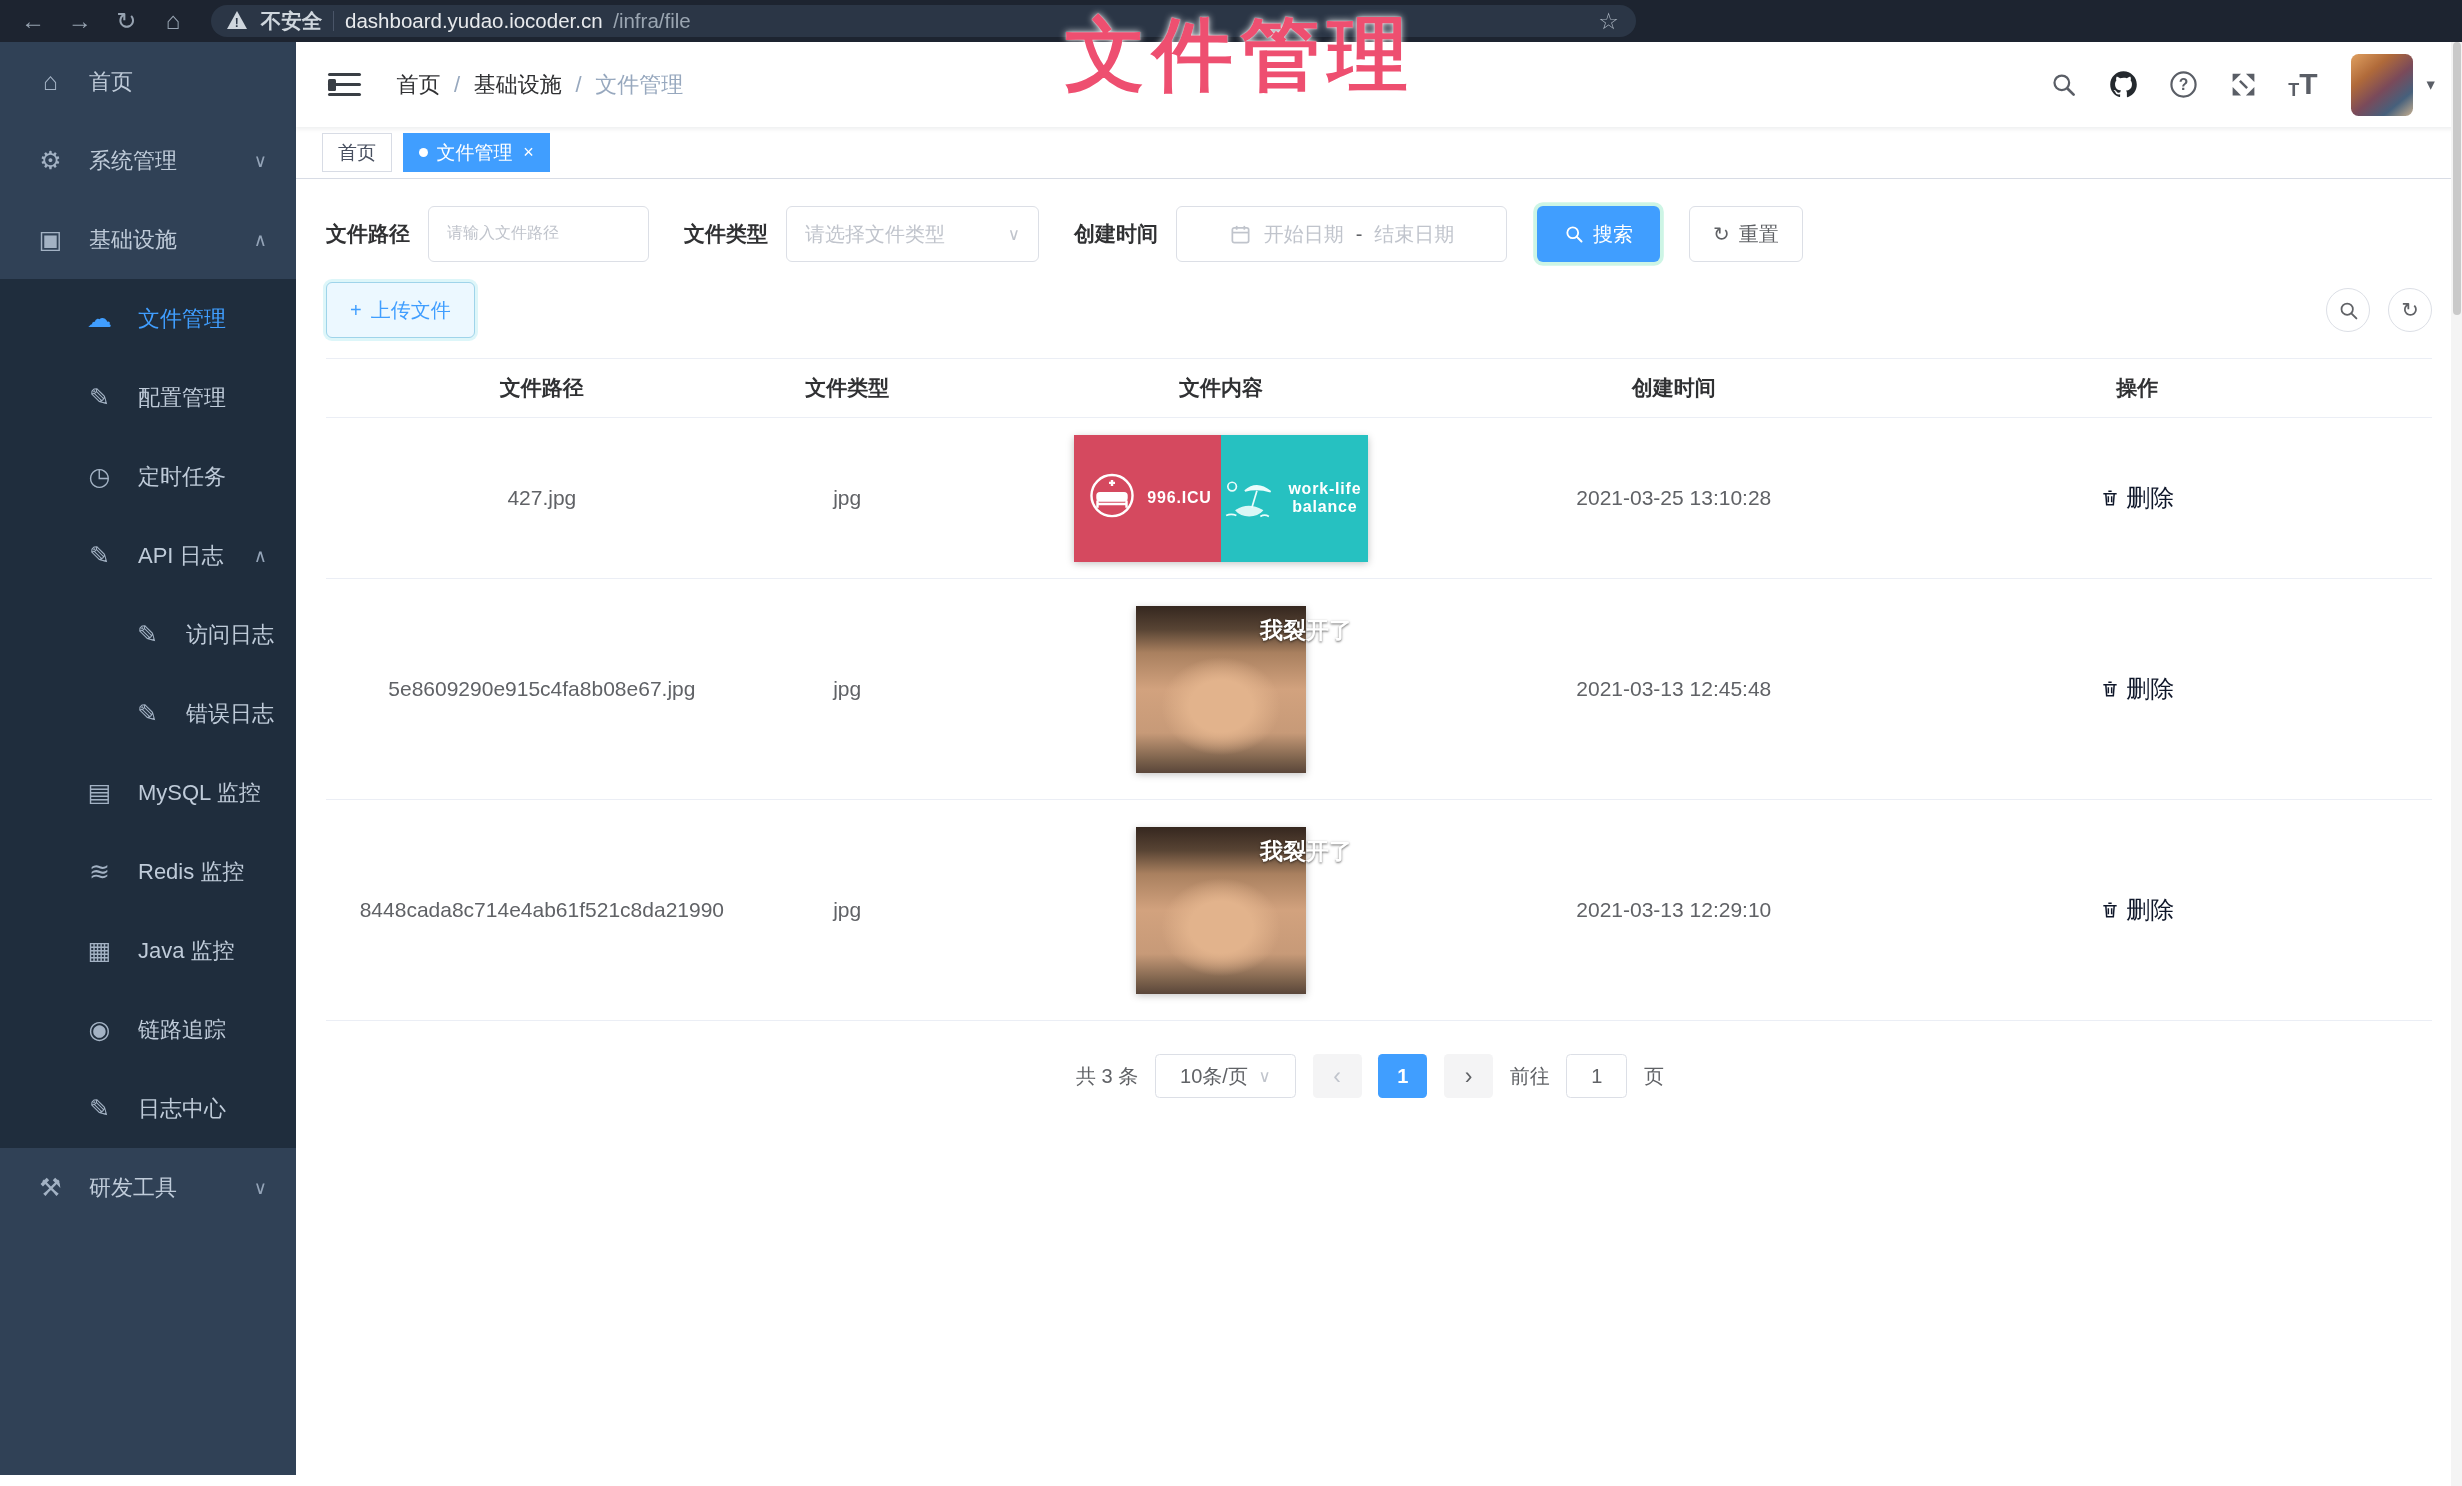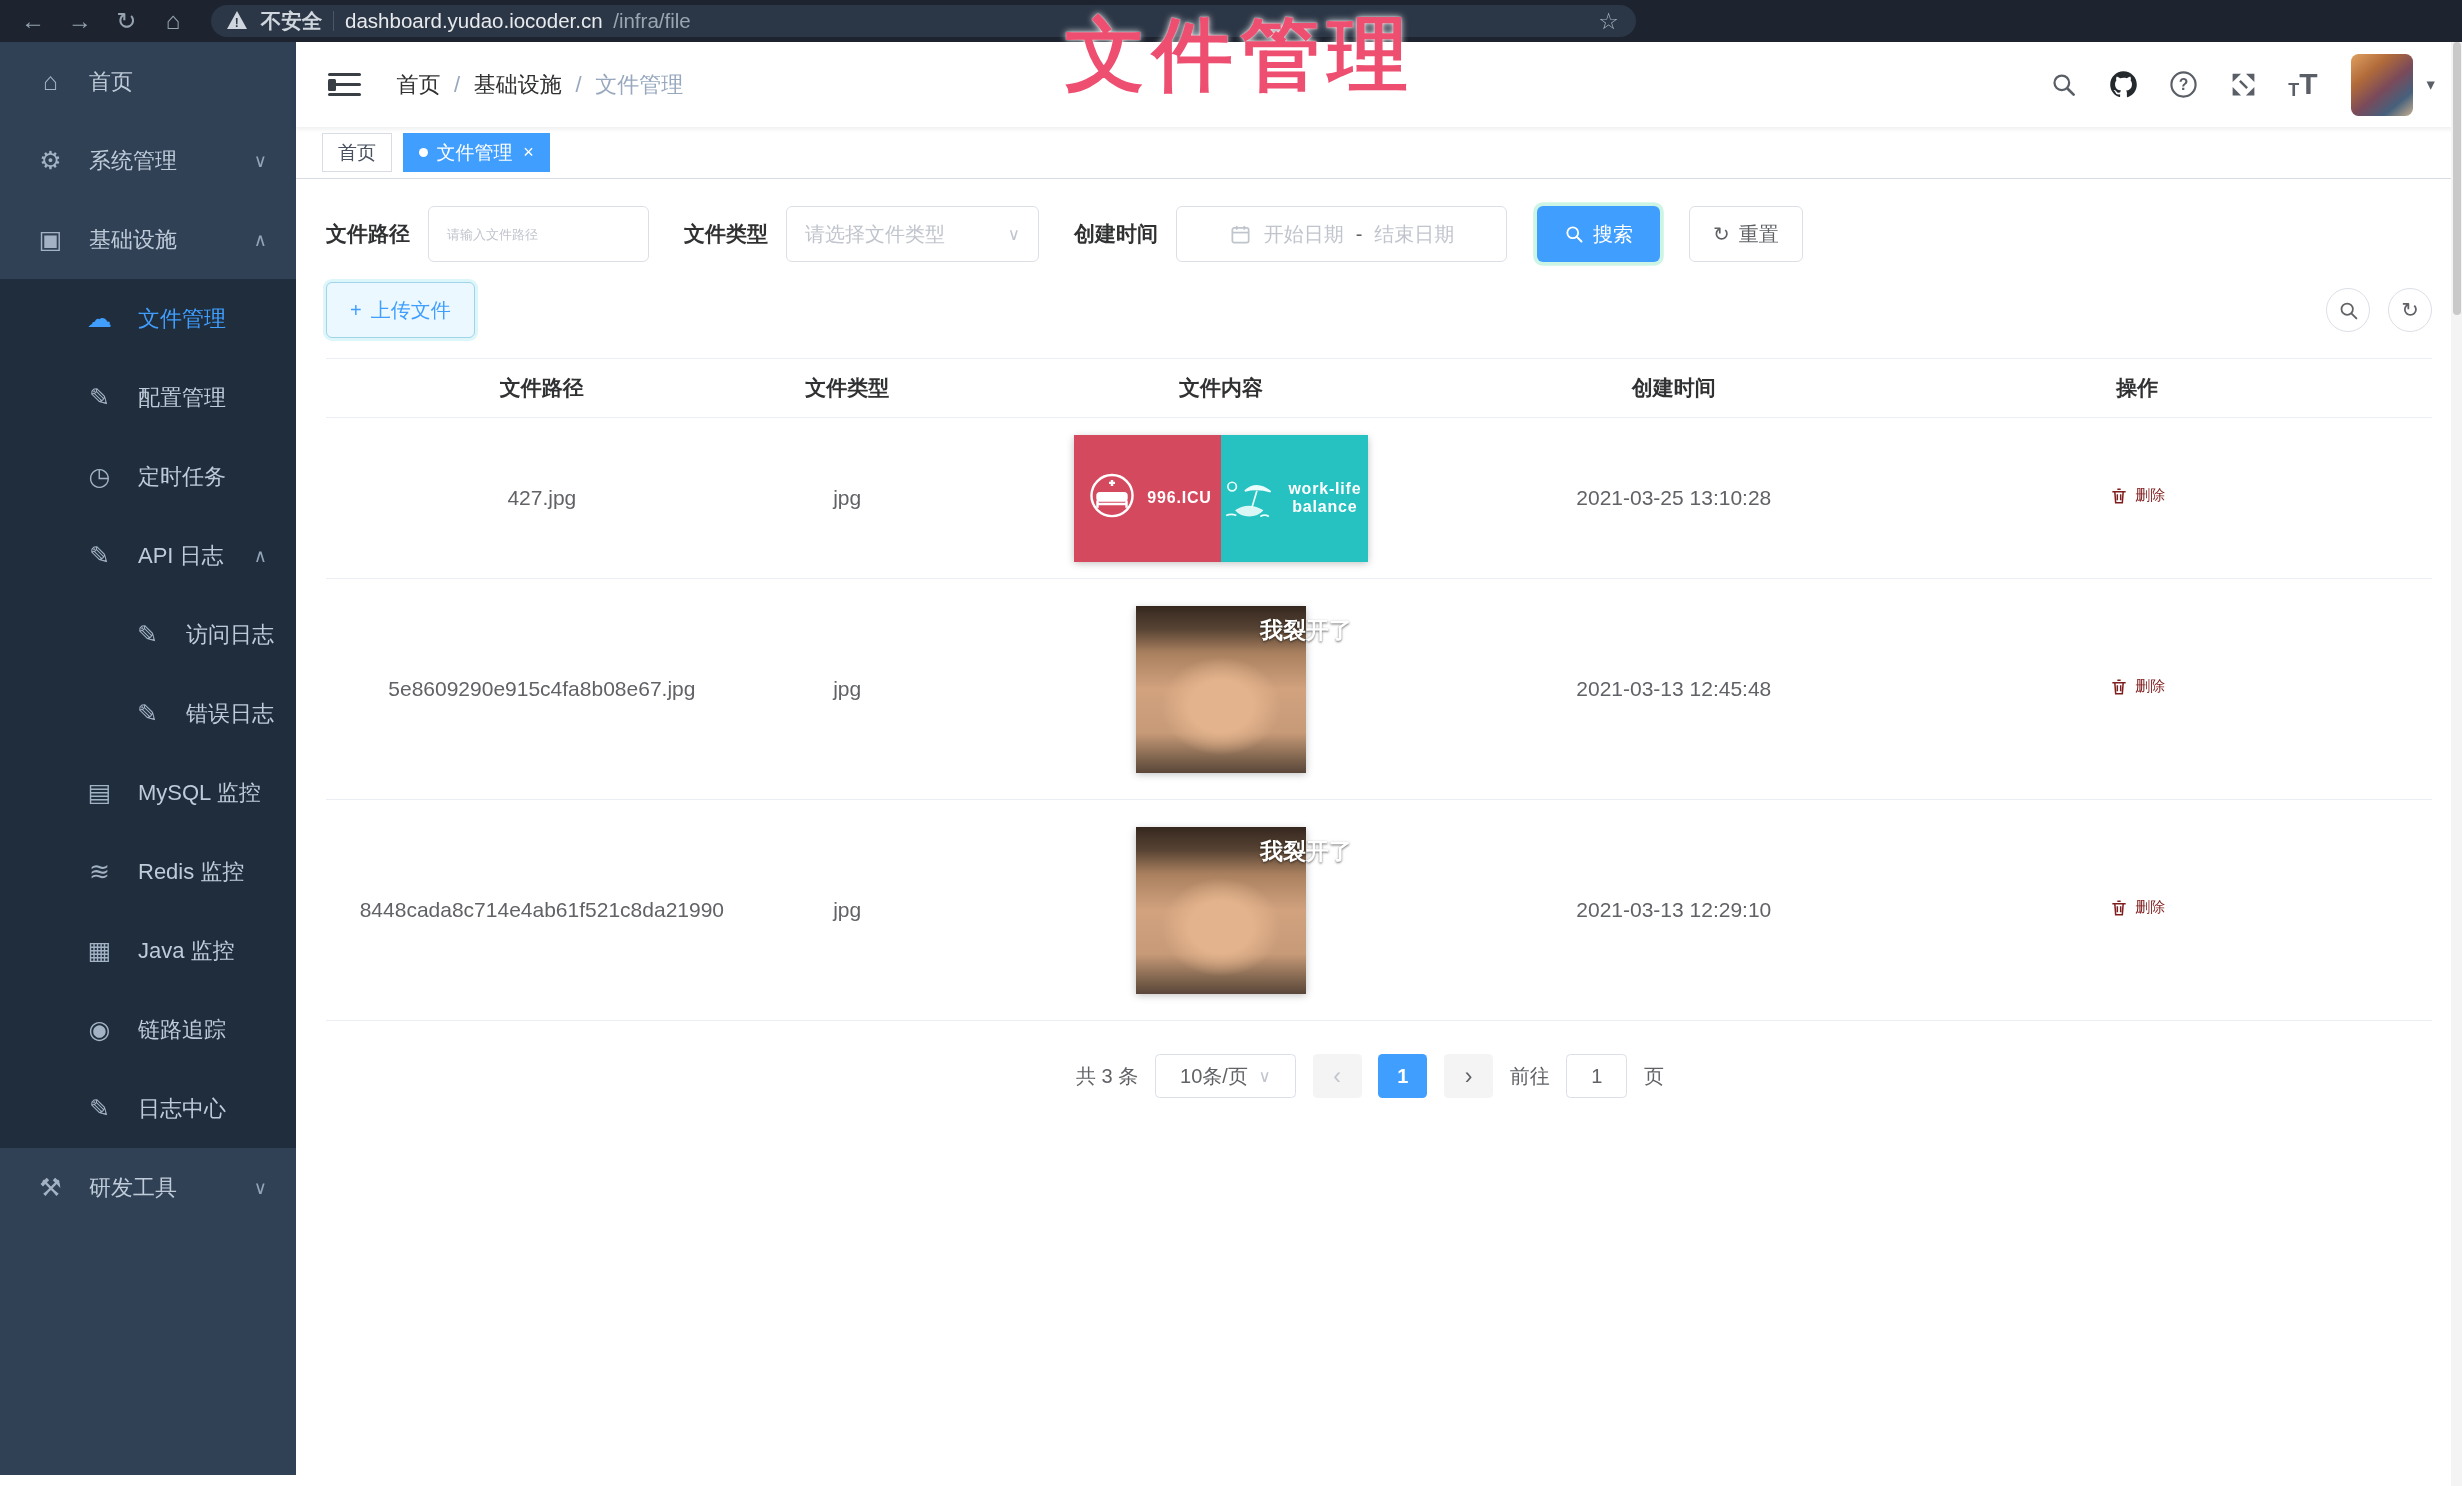--- a/index.html
+++ b/index.html
@@ -91,21 +91,21 @@
   .tag.active { background:#409eff; border-color:#409eff; color:#fff; }
   .tag-dot { width:9px; height:9px; border-radius:50%; background:#fff; margin-right:9px; }
   .tag-close { margin-left:10.6px; font-size:18px; }
 
   
   .content { flex:1; padding:27px 30px 0 30px; background:#fff; }
   .filter-row { display:flex; align-items:center; flex-wrap:nowrap; }
   .f-label { font-size:21px; font-weight:700; color:#303133; margin-right:18px; white-space:nowrap; }
   .f-control { height:56px; border:0.8px solid #dcdfe6; border-radius:6px; background:#fff; display:flex; align-items:center; font-size:20px; color:#606266; }
   .f-input { width:221px; padding:0 18px; margin-right:35px; }
-  .f-input input { border:none; outline:none; width:100%; font-size:13px; color:#606266; font-family:Liberation Sans, sans-serif; background:transparent; }
+  .f-input input { border:none; outline:none; width:100%; font-size:16px; color:#606266; font-family:Liberation Mono, monospace; background:transparent; }
   .f-input input::placeholder { color:#c0c4cc; }
   .f-select { width:253px; padding:0 18px; margin-right:35px; justify-content:space-between; color:#c0c4cc; }
   .sel-caret { color:#c0c4cc; font-size:16.7px; }
   .f-date { width:331px; padding:0 16.7px; margin-right:30px; gap:12px; justify-content:center; }
   .ph { color:#c0c4cc; }
   .date-sep { color:#606266; }
   .btn { height:56px; border-radius:6px; font-size:20px; display:inline-flex; align-items:center; justify-content:center; gap:9px; cursor:pointer; border:0.8px solid transparent; white-space:nowrap; }
   .btn-primary { background:#409eff; color:#fff; padding:0 26px; box-shadow:0 0 0 3.8px rgba(130,230,190,.4); }
   .btn-default { background:#fff; color:#606266; border-color:#dcdfe6; padding:0 23px; margin-left:29px; }
   .toolbar-row { display:flex; align-items:center; margin-top:20px; }
@@ -122,21 +122,21 @@
   .img996 { display:inline-flex; width:294px; height:127px; box-shadow:0 1.5px 7.6px rgba(0,0,0,.25); vertical-align:middle; }
   .img996 .half { width:50%; height:100%; display:flex; align-items:center; justify-content:center; gap:6px; }
   .half-red { background:#d5495f; }
   .half-teal { background:#26c1c1; }
   .img996 .cap { color:#fff; font-size:16px; font-weight:700; letter-spacing:0.8px; }
   .imgbaby { display:inline-block; width:170px; height:167px; position:relative; box-shadow:0 1.5px 7.6px rgba(0,0,0,.25); vertical-align:middle;
     background:
       radial-gradient(83px 68px at 50% 60%, #e2b38c 0 38%, rgba(0,0,0,0) 72%),
       linear-gradient(180deg,#35271f 0%,#584434 14%,#a9805f 28%,#d2a27e 50%,#c79a78 76%,#7c624c 92%,#5a463a 100%); }
   .imgbaby .cap { position:absolute; top:9px; width:100%; text-align:center; color:#fff; font-size:23px; font-weight:700; text-shadow:0 0.8px 2.3px rgba(0,0,0,.6); }
-  .del-link { display:inline-flex; align-items:center; gap:6px; color:#7f1d1d; font-size:15px; cursor:pointer; }
+  .del-link { display:inline-flex; align-items:center; gap:6px; color:#0f172a; font-size:24px; cursor:pointer; }
 
   
   .pager { display:flex; align-items:center; justify-content:center; gap:16.7px; margin-top:33px; padding-right:18px; font-size:20px; color:#606266; }
   .pg-size { width:141px; height:44px; border:0.8px solid #dcdfe6; border-radius:4.5px; display:flex; align-items:center; justify-content:center; gap:10.6px; color:#606266; }
   .pg-btn { width:49px; height:44px; border-radius:4.5px; background:#f4f4f5; display:flex; align-items:center; justify-content:center; font-size:23px; color:#c0c4cc; }
   .pg-next { color:#606266; }
   .pg-page { width:49px; height:44px; border-radius:4.5px; background:#409eff; color:#fff; display:flex; align-items:center; justify-content:center; font-weight:700; }
   .pg-goto-input { width:61px; height:44px; border:0.8px solid #dcdfe6; border-radius:4.5px; text-align:center; font-size:20px; color:#606266; font-family:inherit; outline:none; }
 
   

